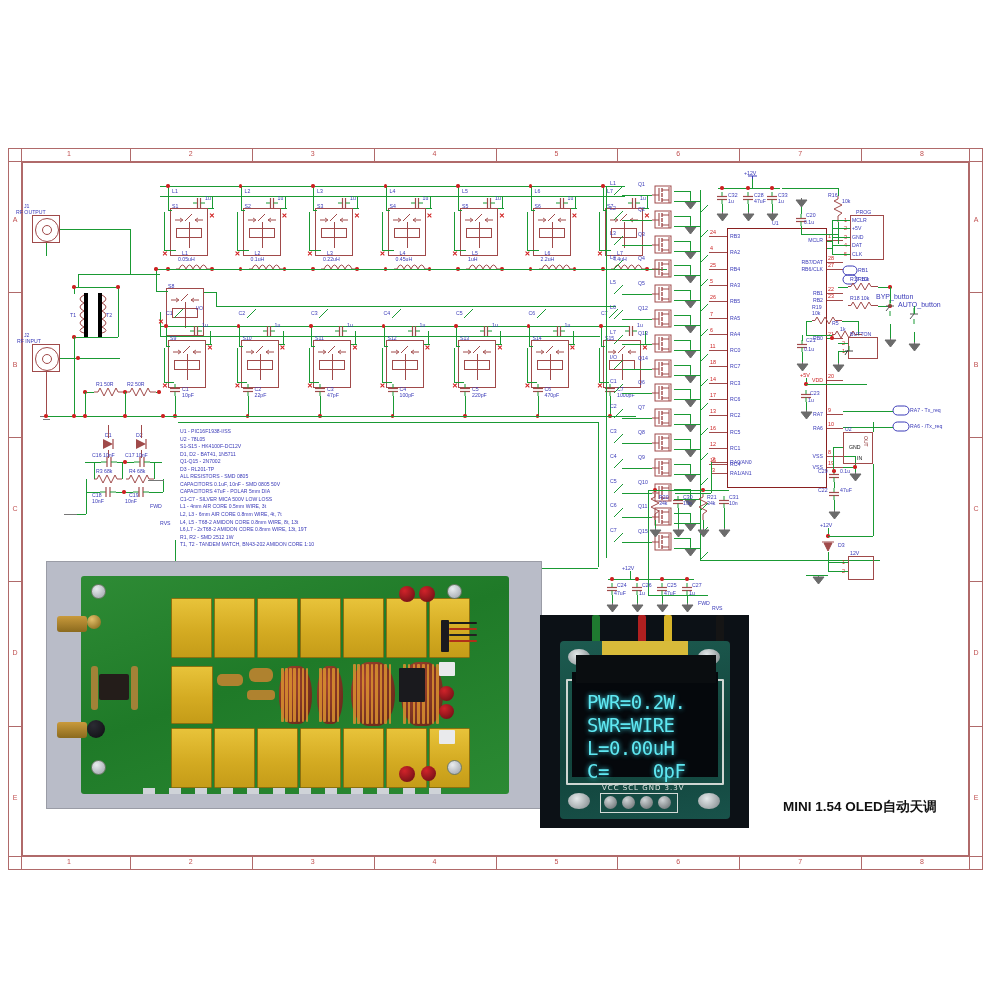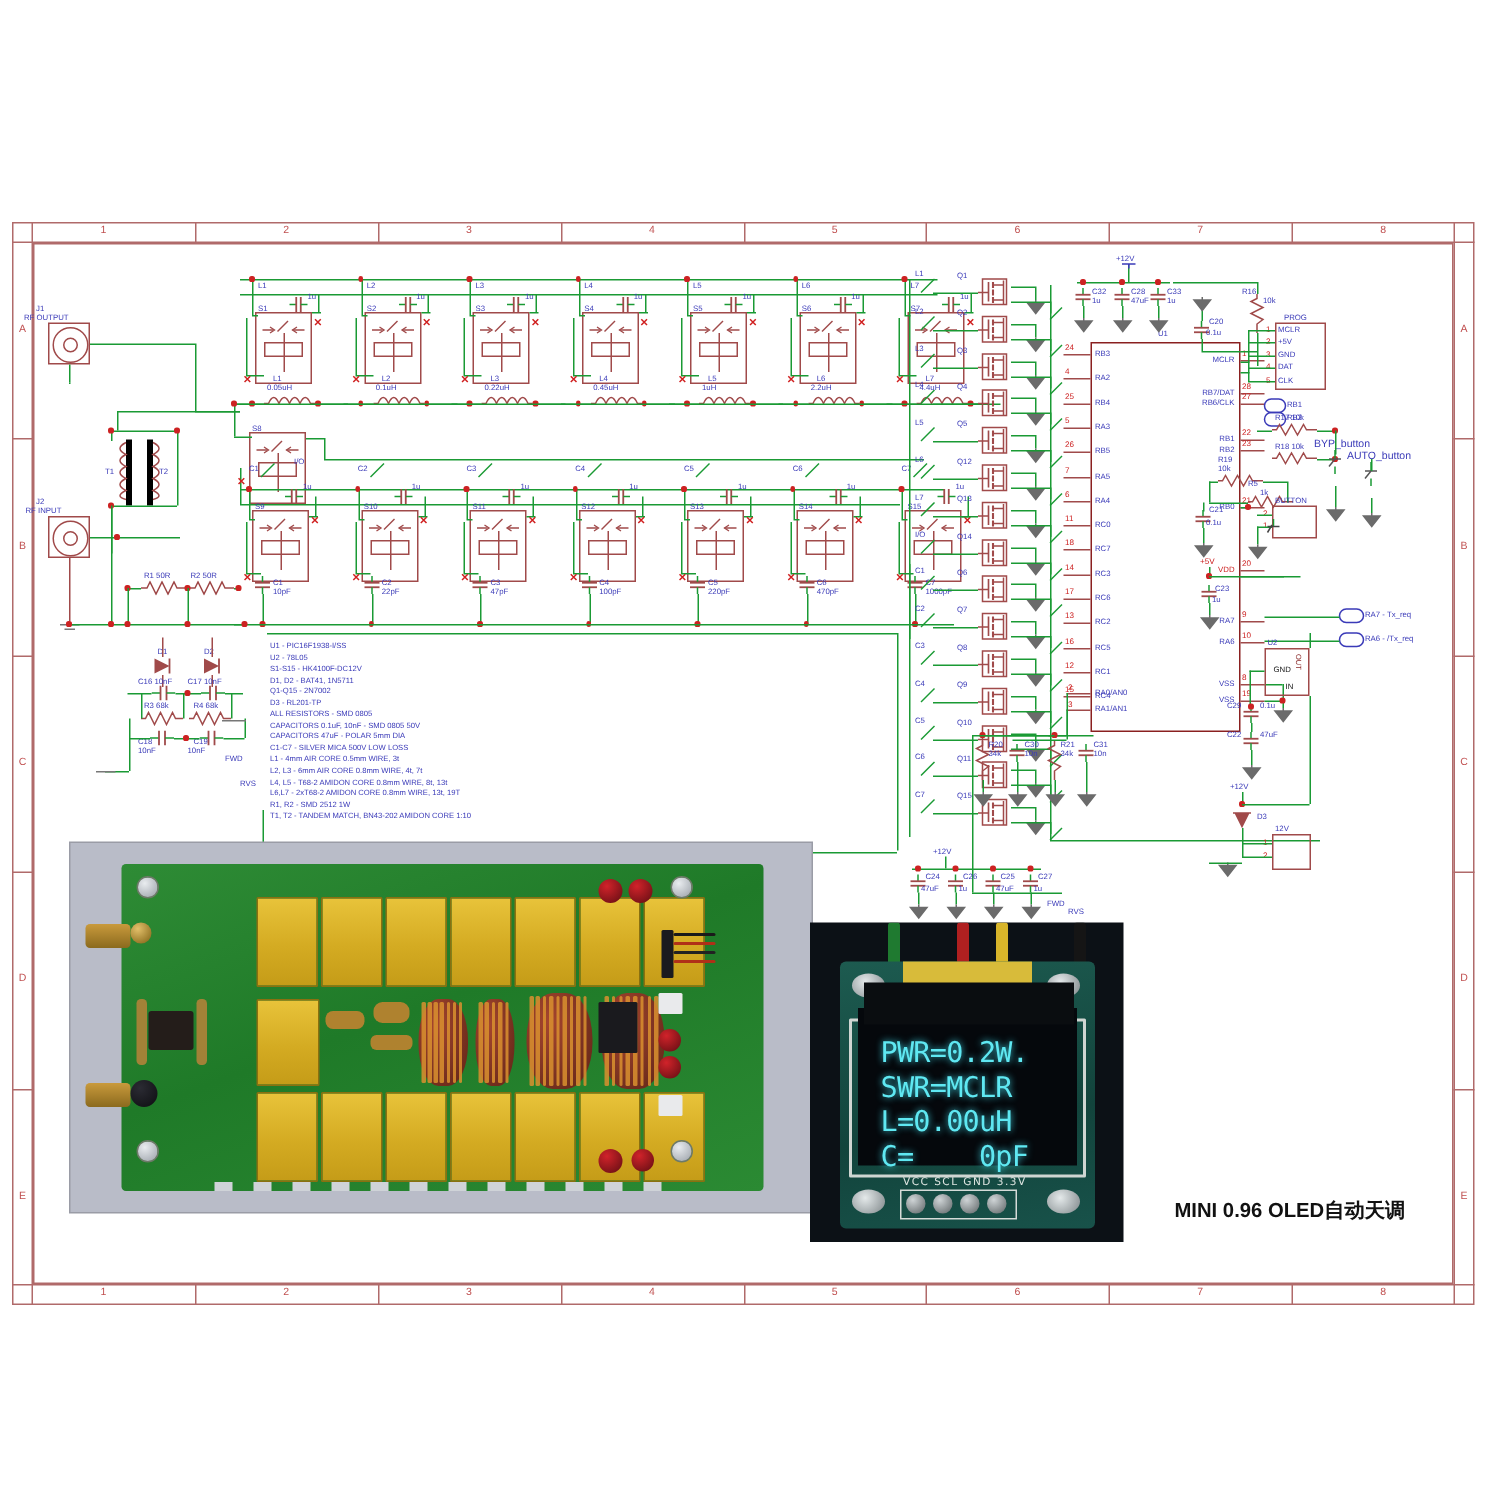--- a/index.html
+++ b/index.html
@@ -1986,25 +1986,25 @@
     <div class="oledPcb"></div>
     <div class="oledMnt" style="left:28px;top:34px;"></div>
     <div class="oledMnt" style="left:158px;top:34px;"></div>
     <div class="oledMnt" style="left:28px;top:178px;"></div>
     <div class="oledMnt" style="left:158px;top:178px;"></div>
     <div class="oledRibbon"></div>
     <div class="oledBezel"></div>
     <div class="oledScreen"></div>
     <div class="oledBlack"></div>
     <div class="oledTxt" style="left:47px;top:76px;">PWR=0.2W.</div>
-    <div class="oledTxt" style="left:47px;top:99px;">SWR=MCLR</div>
+    <div class="oledTxt" style="left:47px;top:99px;">SWR=WIRE</div>
     <div class="oledTxt" style="left:47px;top:122px;">L=0.00uH</div>
     <div class="oledTxt" style="left:47px;top:145px;">C=    0pF</div>
     <div class="oledPin" style="left:62px;top:169px;">VCC SCL GND 3.3V</div>
     <div class="oledPadBox" style="left:60px;top:178px;width:78px;height:20px;"></div>
     <div class="oledPad" style="left:64px;top:181px;"></div>
     <div class="oledPad" style="left:82px;top:181px;"></div>
     <div class="oledPad" style="left:100px;top:181px;"></div>
     <div class="oledPad" style="left:118px;top:181px;"></div>
   </div>
 
-  <div class="caption">MINI 0.96 OLED自动天调</div>
+  <div class="caption">MINI 1.54 OLED自动天调</div>
 </div>
 
 </body></html>

